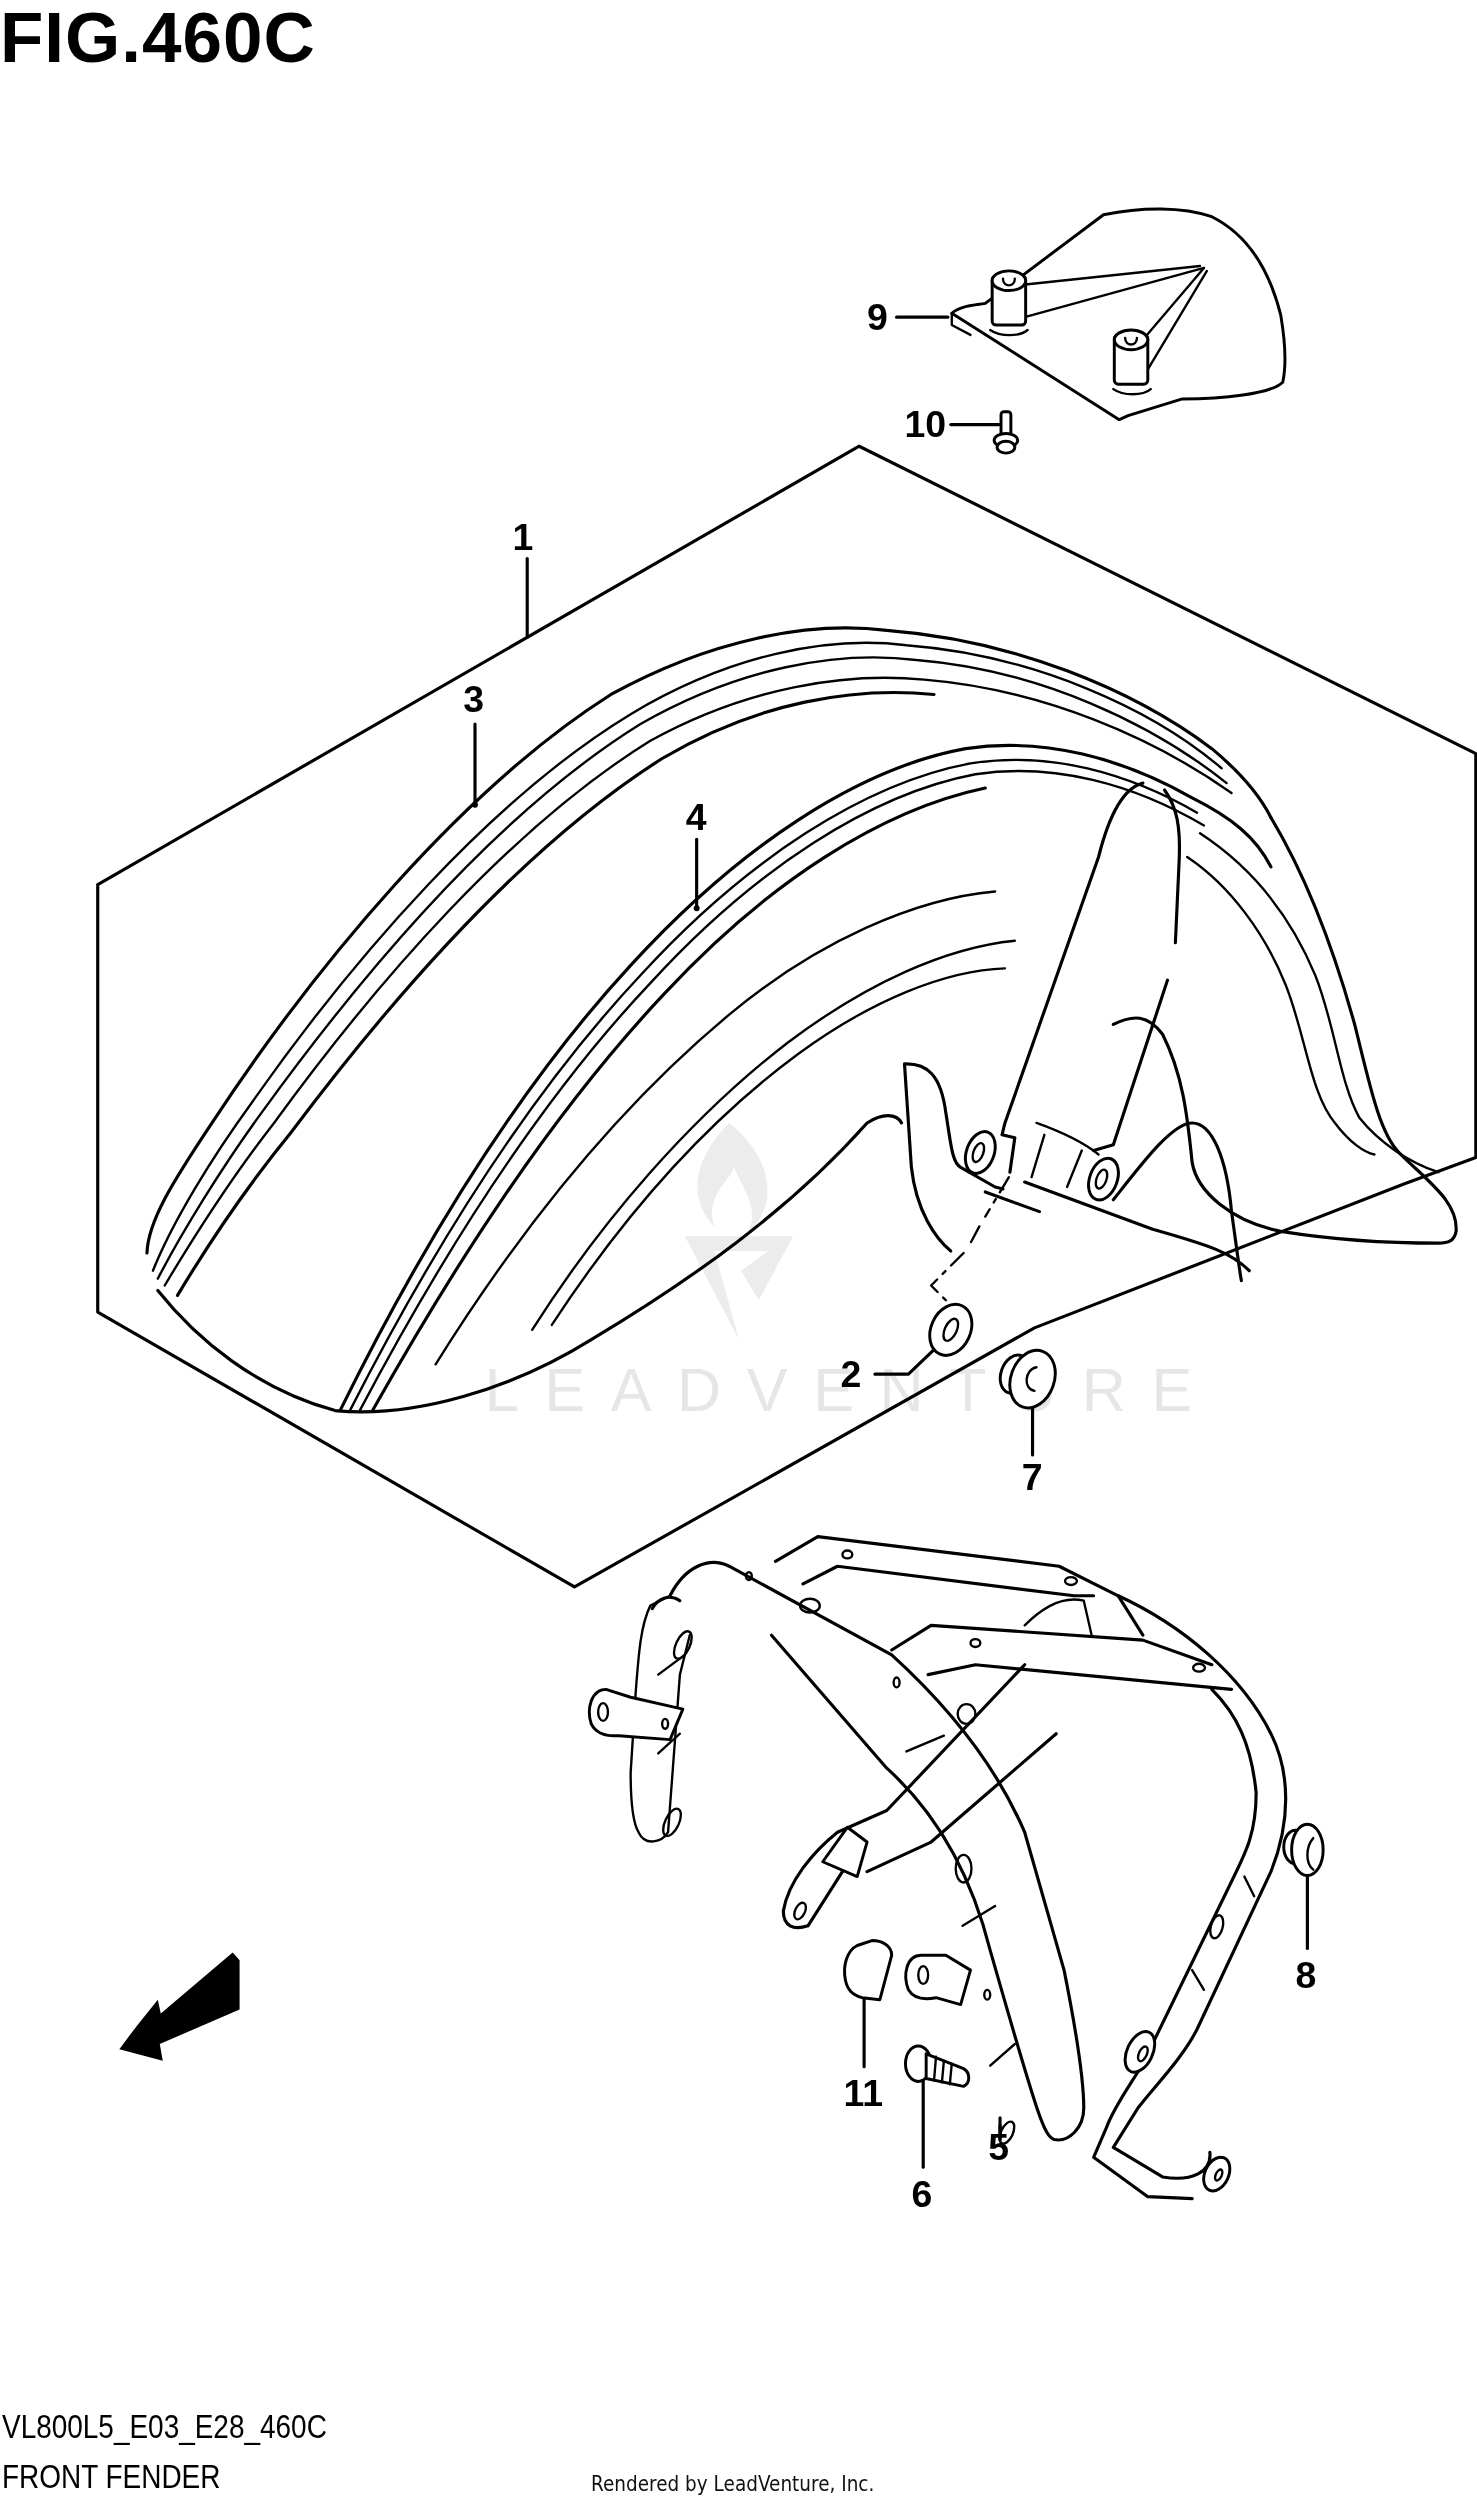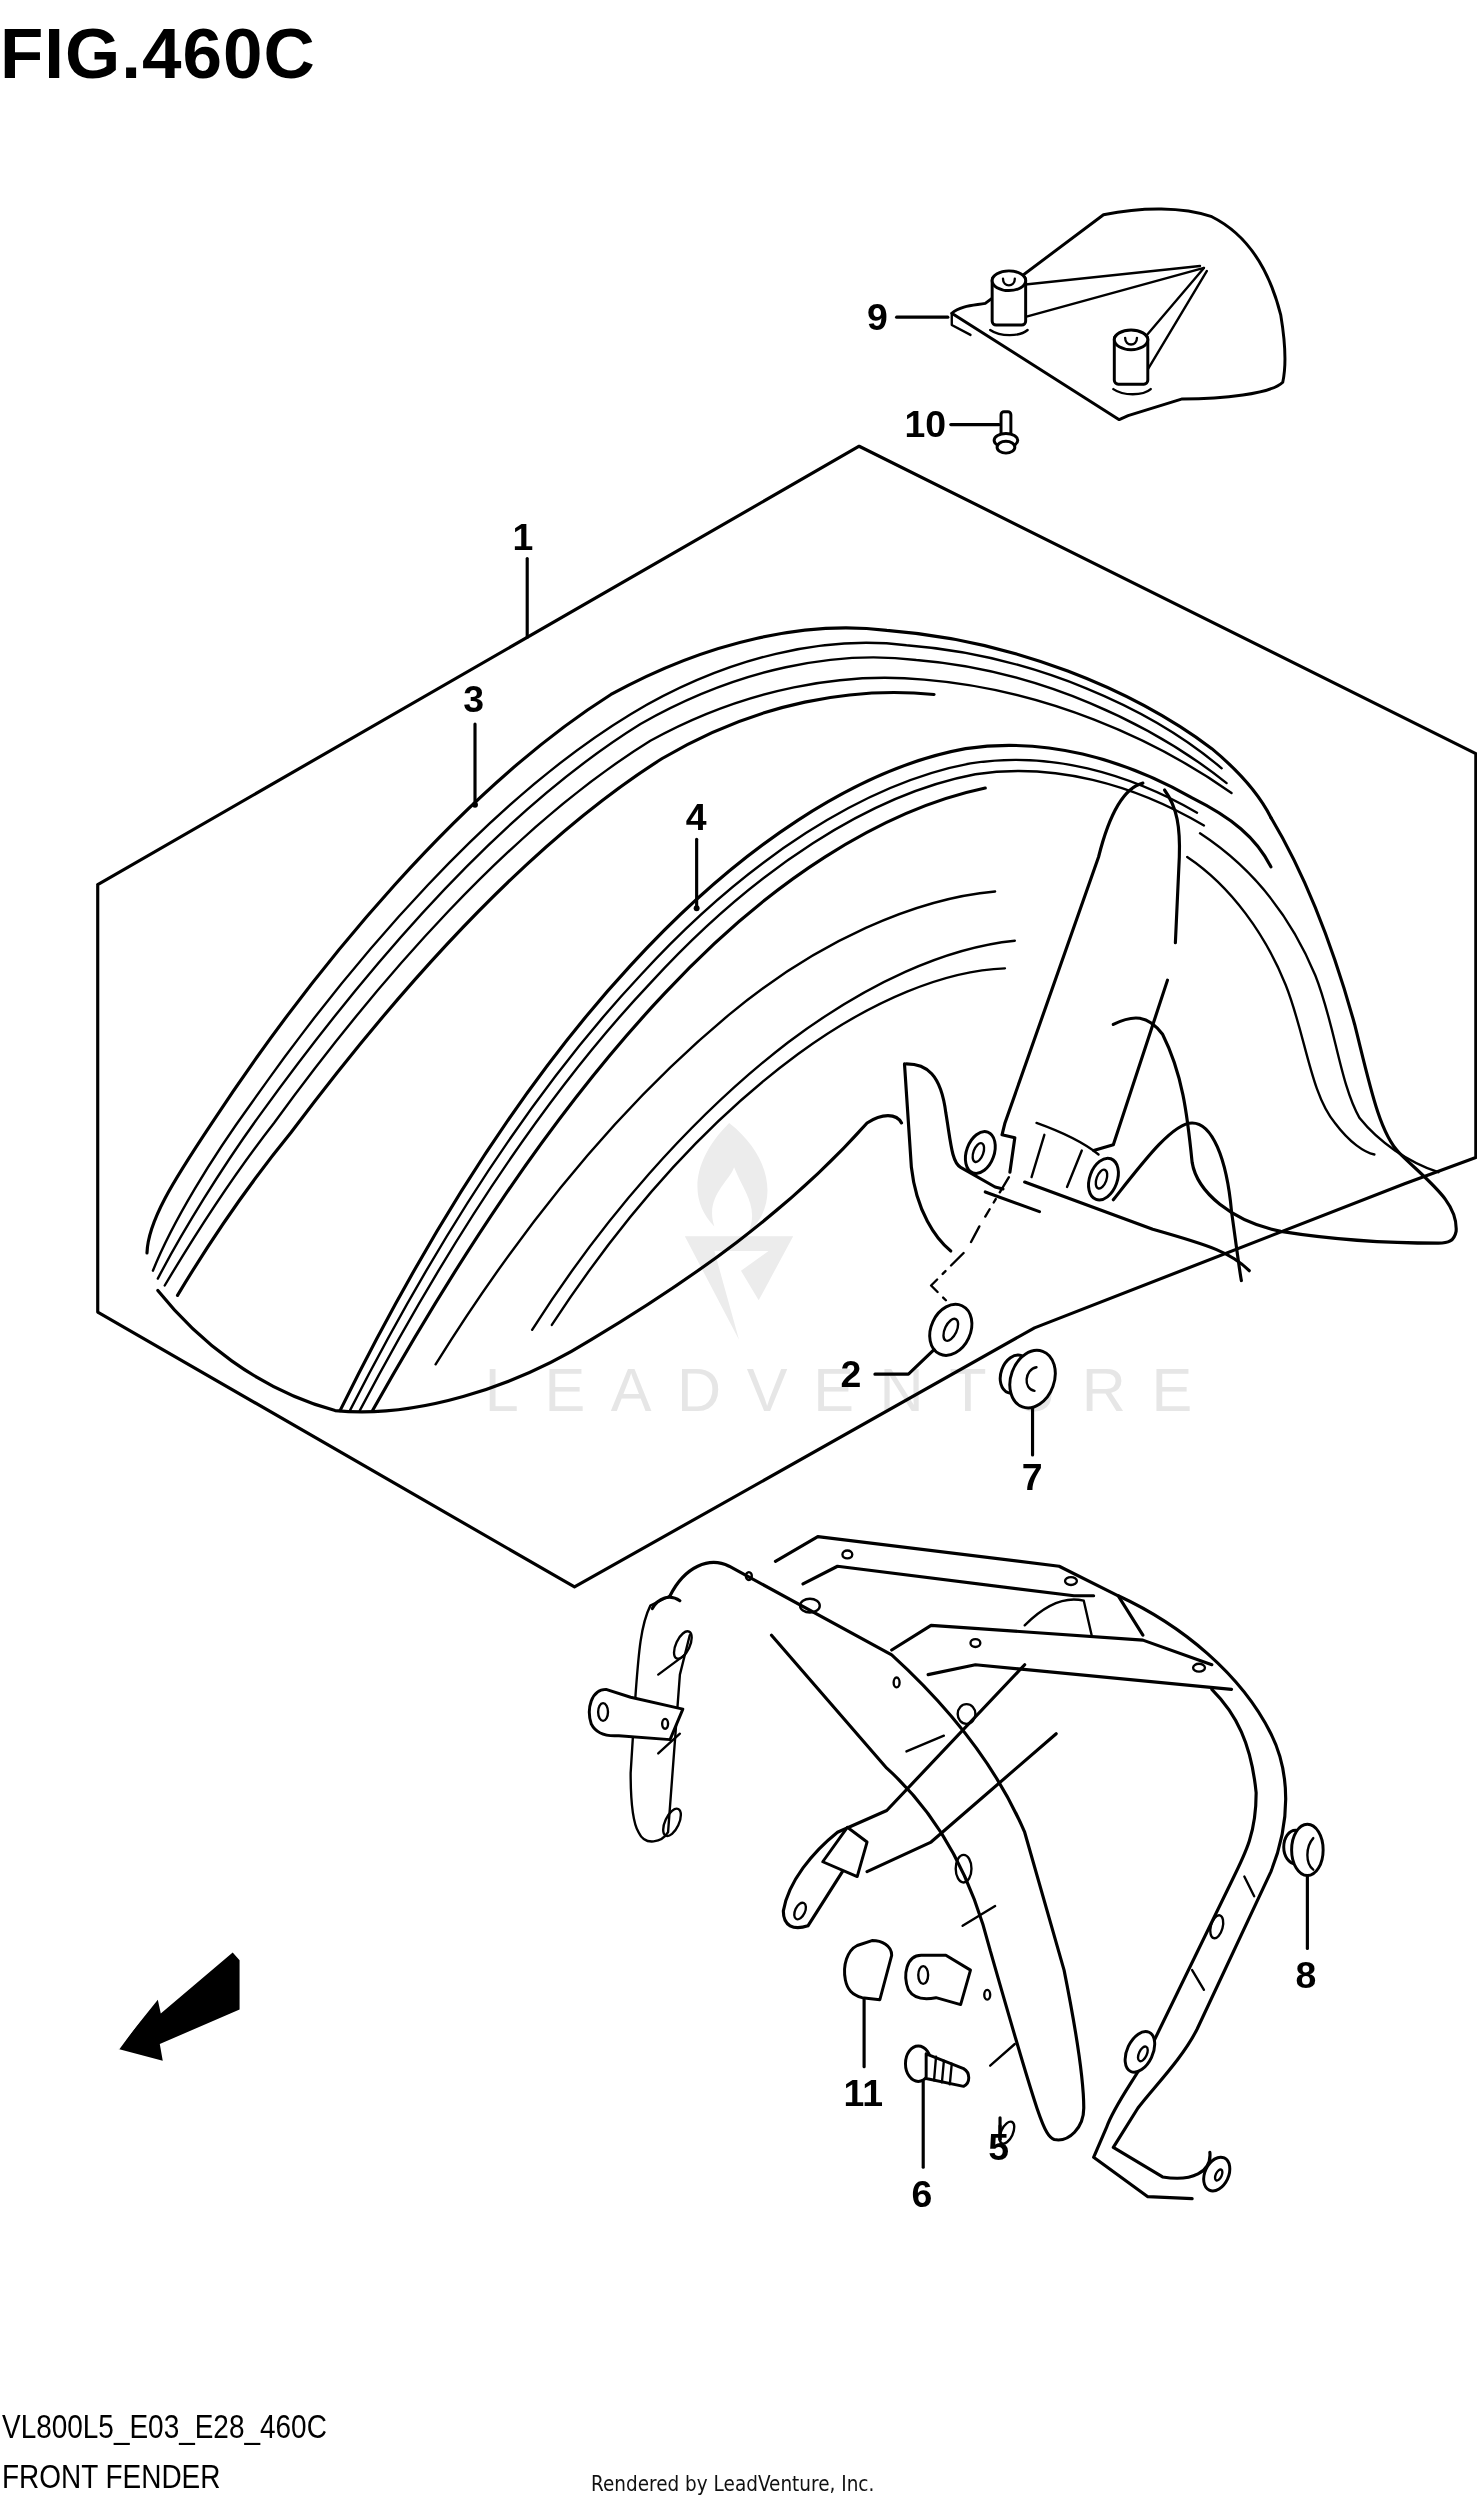--- a/index.html
+++ b/index.html
@@ -1,17 +1,17 @@
 <!DOCTYPE html>
 <html><head>
 <meta charset="utf-8">
 <style>
   html, body { margin: 0; padding: 0; background: #ffffff; }
   body { width: 1478px; height: 2505px; position: relative; overflow: hidden; font-family: "Liberation Sans", sans-serif; }
-  #fig-title { position: absolute; left: 0; top: 2px; font-family: "Liberation Sans", sans-serif; font-weight: bold; font-size: 71px; letter-spacing: 1px; color: #000; line-height: 1; margin-top: 16px; }
+  #fig-title { position: absolute; left: 0; top: 2px; font-family: "Liberation Sans", sans-serif; font-weight: bold; font-size: 71px; letter-spacing: 1px; color: #000; line-height: 1; }
   #model-code { position: absolute; left: 2px; top: 2409px; font-family: "Liberation Sans", sans-serif; font-size: 32.5px; color: #000; transform: scaleX(0.86); transform-origin: left top; }
   #section-name { position: absolute; left: 2px; top: 2459px; font-family: "Liberation Sans", sans-serif; font-size: 32.5px; color: #000; transform: scaleX(0.86); transform-origin: left top; }
   #render-credit { position: absolute; left: 591px; top: 2471px; font-family: "DejaVu Sans", sans-serif; font-size: 21.7px; color: #111; transform: scaleX(0.85); transform-origin: left top; }
   #drawing { position: absolute; left: 0; top: 0; }
   .ln { fill: none; stroke: #000; stroke-width: 3.2; stroke-linecap: round; stroke-linejoin: round; }
   .thin { fill: none; stroke: #000; stroke-width: 2.4; stroke-linecap: round; stroke-linejoin: round; }
   .part { fill: #fff; stroke: #000; stroke-width: 3; stroke-linejoin: round; }
   .callout { font-family: "Liberation Sans", sans-serif; font-weight: bold; font-size: 38px; fill: #000; }
   .wm-text { font-family: "Liberation Sans", sans-serif; font-size: 62px; fill: #e6e6e6; letter-spacing: 26px; }
   .fwd-text { font-family: "Liberation Sans", sans-serif; font-size: 34px; fill: #fff; }

